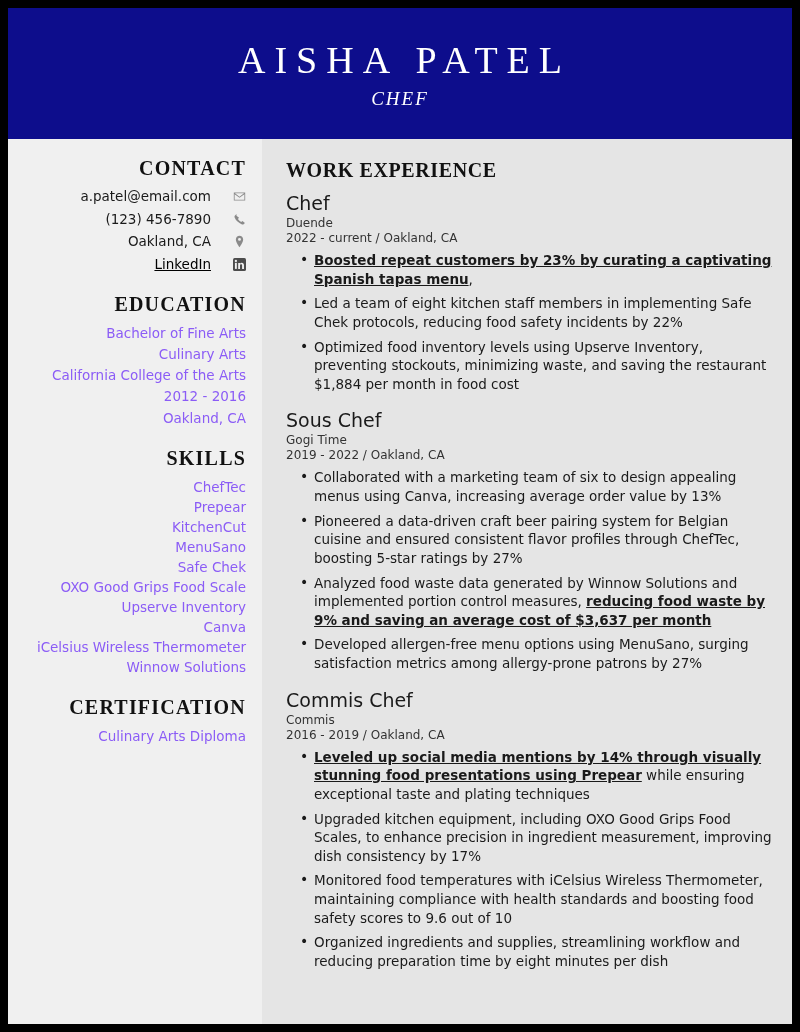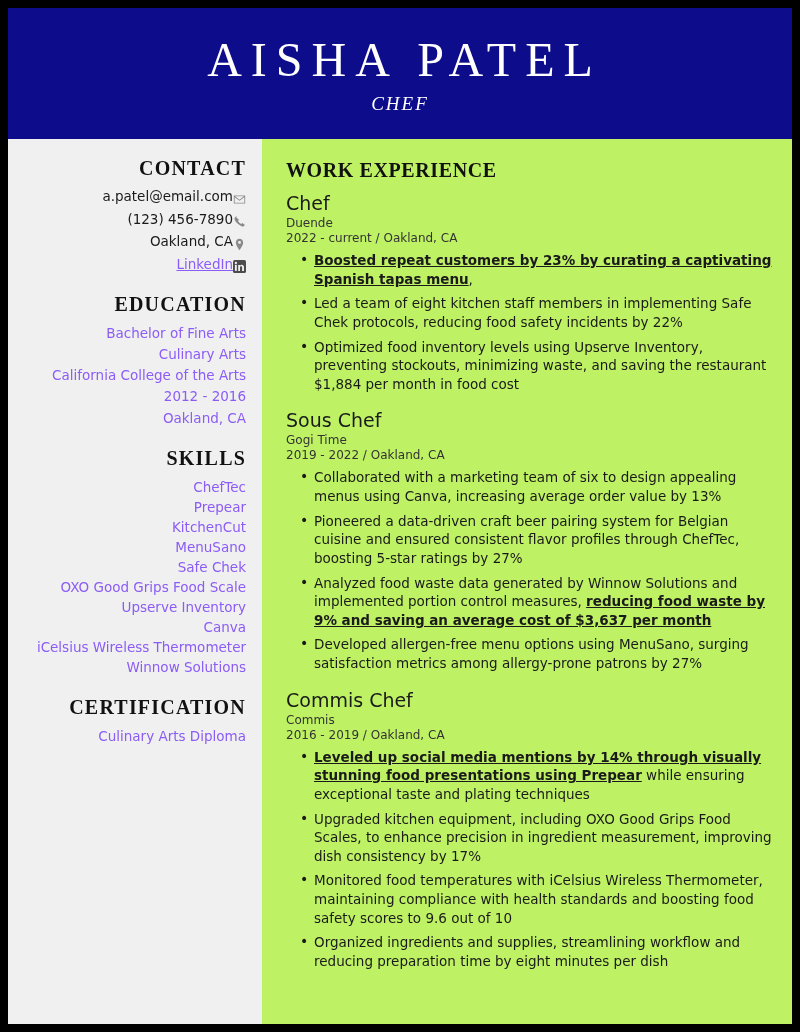--- a/index.html
+++ b/index.html
@@ -27,21 +27,21 @@
     height: 131px;
     background: #0d0d8c;
     color: #ffffff;
     display: flex;
     flex-direction: column;
     align-items: center;
     justify-content: center;
   }
   .name {
     font-family: "Liberation Serif", serif;
-    font-size: 48px;
+    font-size: 38px;
     letter-spacing: 9px;
     font-weight: 400;
     margin: 0 0 6px 0;
     padding-left: 9px;
   }
   .role {
     font-family: "Liberation Serif", serif;
     font-style: italic;
     font-size: 19px;
     letter-spacing: 2px;
@@ -54,45 +54,45 @@
   }
   .sidebar {
     width: 254px;
     background: #f0f0f0;
     box-sizing: border-box;
     padding: 18px 16px 0 6px;
     text-align: right;
   }
   .main {
     flex: 1;
-    background: #bef264;
+    background: #e5e5e5;
     box-sizing: border-box;
     padding: 20px 20px 0 24px;
   }
   .side-title {
     font-family: "Liberation Serif", serif;
     font-size: 20px;
     font-weight: 700;
     letter-spacing: 1.2px;
     color: #111;
     margin: 0 0 8px 0;
   }
   .side-block { margin-bottom: 20px; }
   .contact-line {
     font-size: 13.5px;
     color: #1a1a1a;
     margin: 0 0 5px 0;
     display: flex;
     justify-content: flex-end;
-    align-items: flex-end;
-    gap: 0;
+    align-items: center;
+    gap: 22px;
   }
   .contact-line .txt { line-height: 1.3; }
   .contact-line a {
-    color: #8b5cf6;
+    color: #000000;
     text-decoration: underline;
     margin-top: 20px;
   }
   .ic {
     display: inline-block;
     width: 13px;
     height: 13px;
     flex: 0 0 13px;
     color: #777;
   }

